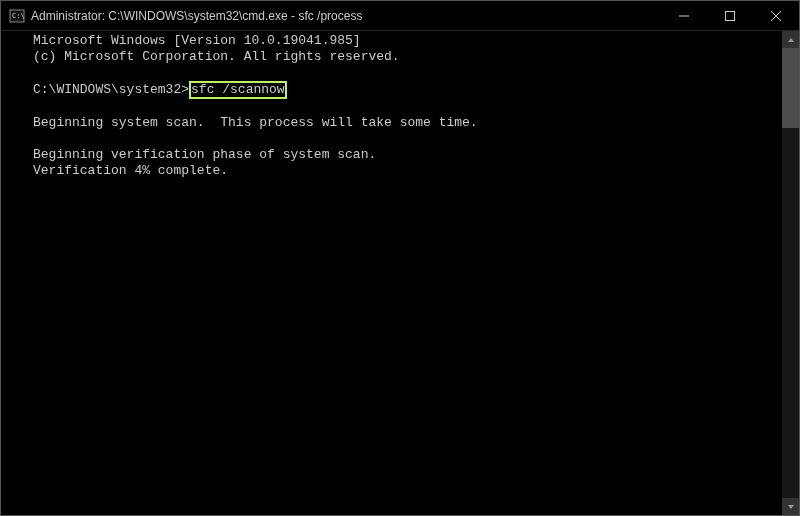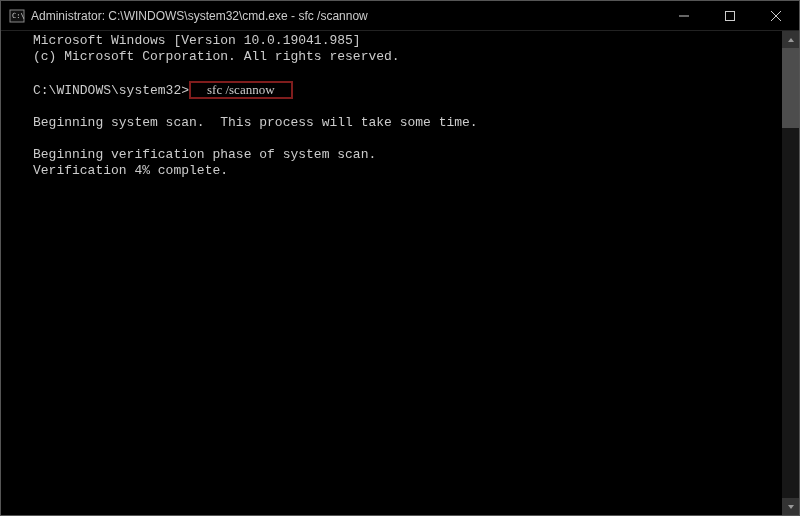--- a/index.html
+++ b/index.html
@@ -93,40 +93,39 @@
     }
     .sb-thumb {
       position: absolute;
       top: 0;
       left: 0;
       width: 17px;
       height: 80px;
       background: #4d4d4d;
     }
     .highlight {
-      border: 2px solid #7f1d1d;
-      padding: 0 16px;
+      border: 2px solid #bef264;
+      padding: 0 0;
       display: inline-block;
       line-height: 14px;
-      font-family: Liberation Serif, serif;
     }
     .line { display: block; margin-left: 28px; }
   </style>
 </head>
 <body>
 
 <div class="window">
   <div class="titlebar">
     <div class="ticon">
       <svg viewBox="0 0 16 16">
         <rect x="1" y="2" width="14" height="12" fill="#111" stroke="#888" stroke-width="1"></rect>
         <text x="3" y="10" font-size="7" fill="#ccc" font-family="monospace">C:\</text>
       </svg>
     </div>
-    <div class="title">Administrator: C:\WINDOWS\system32\cmd.exe - sfc  /scannow</div>
+    <div class="title">Administrator: C:\WINDOWS\system32\cmd.exe - sfc  /process</div>
     <div class="wbuttons">
       <div class="wbtn">
         <svg viewBox="0 0 10 10">
             <line x1="0" y1="5" x2="10" y2="5"></line>
           </svg>
       </div>
       <div class="wbtn">
         <svg viewBox="0 0 10 10">
             <rect x="0.5" y="0.5" width="9" height="9"></rect>
           </svg>

